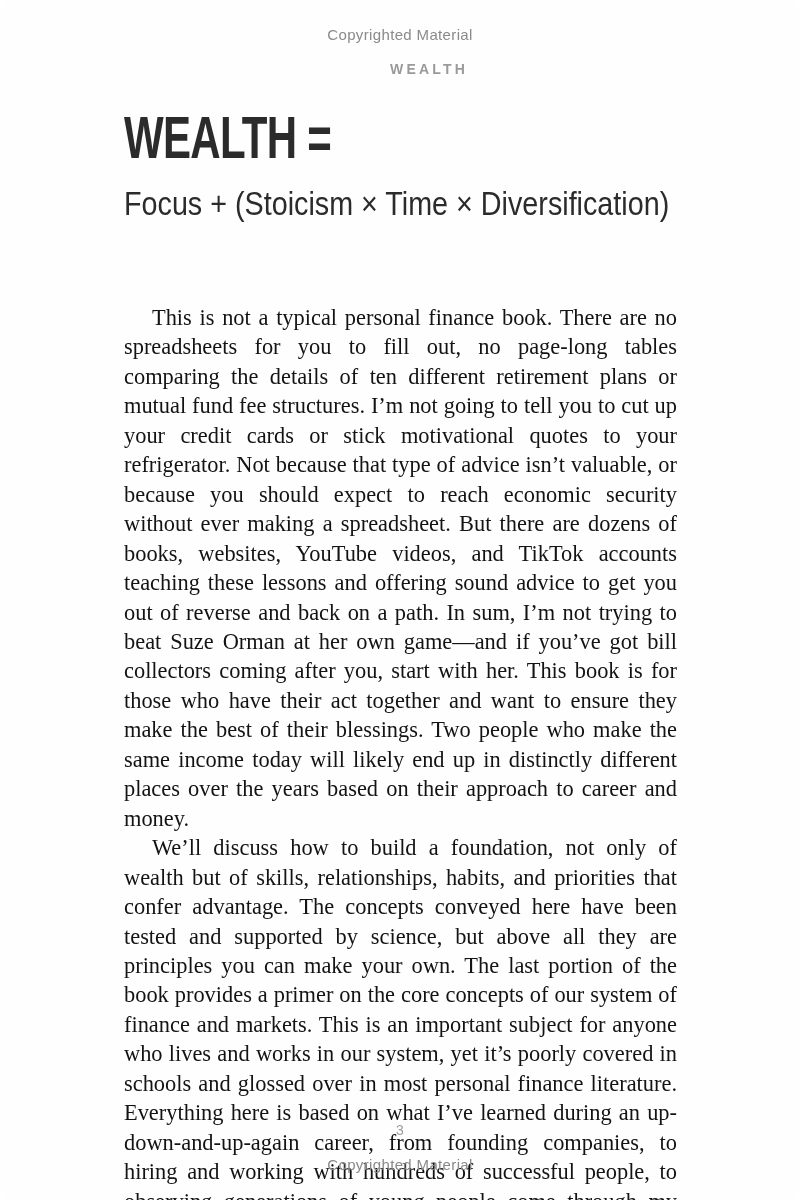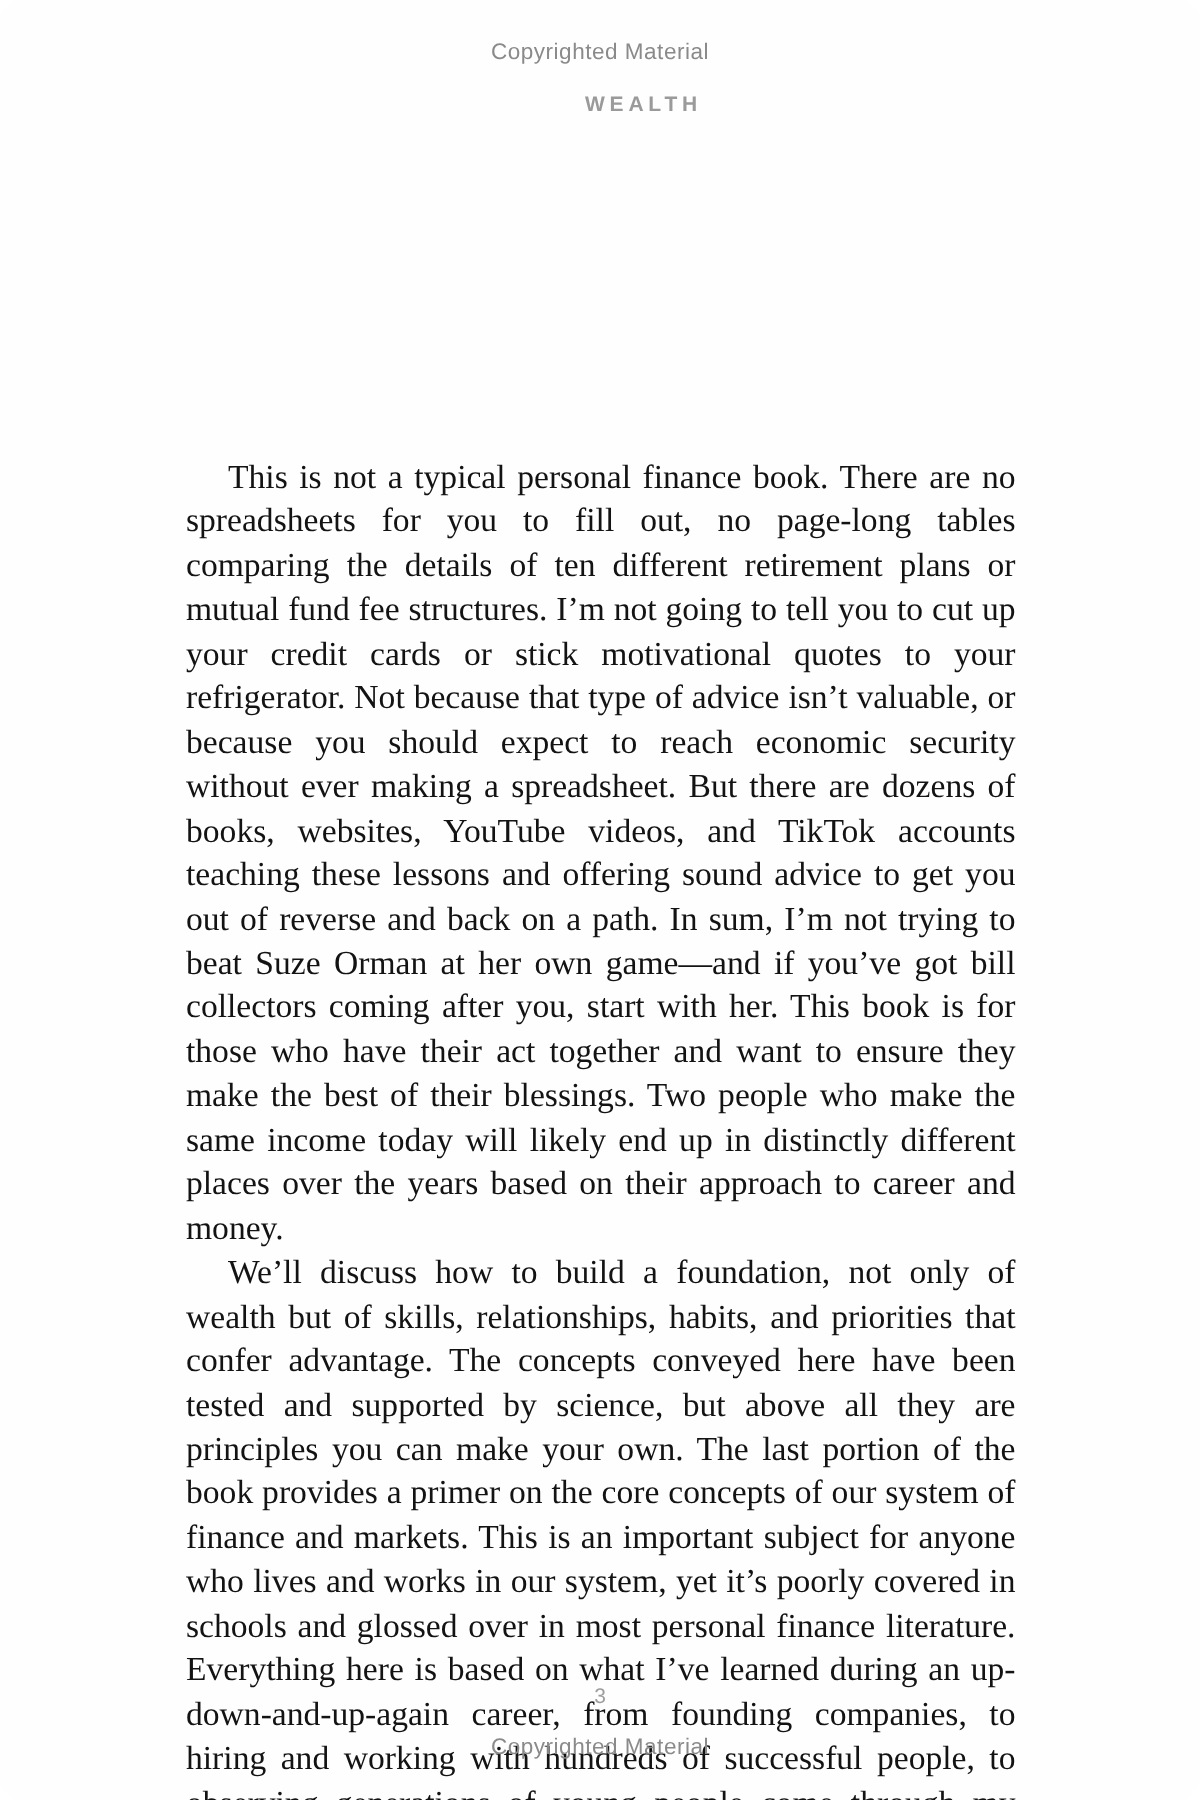--- a/index.html
+++ b/index.html
@@ -125,20 +125,24 @@
 </style>
 </head>
 <body>
 
 <div class="page">
 
   <div class="watermark-top">Copyrighted Material</div>
 
   <div class="running-head">WEALTH</div>
 
+  <div class="title-block">
+    <div class="chapter-title">WEALTH =</div>
+    <div class="chapter-subtitle">Focus + (Stoicism × Time × Diversification)</div>
+  </div>
 
   <div class="body-copy">
     <p>This is not a typical personal finance book. There are no spreadsheets for you to fill out, no page-long tables comparing the details of ten different retirement plans or mutual fund fee structures. I’m not going to tell you to cut up your credit cards or stick motivational quotes to your refrigerator. Not because that type of advice isn’t valuable, or because you should expect to reach economic security without ever making a spreadsheet. But there are dozens of books, websites, YouTube videos, and TikTok accounts teaching these lessons and offering sound advice to get you out of reverse and back on a path. In sum, I’m not trying to beat Suze Orman at her own game—and if you’ve got bill collectors coming after you, start with her. This book is for those who have their act together and want to ensure they make the best of their blessings. Two people who make the same income today will likely end up in distinctly different places over the years based on their approach to career and money.</p>
     <p class="last">We’ll discuss how to build a foundation, not only of wealth but of skills, relationships, habits, and priorities that confer advantage. The concepts conveyed here have been tested and supported by science, but above all they are principles you can make your own. The last portion of the book provides a primer on the core concepts of our system of finance and markets. This is an important subject for anyone who lives and works in our system, yet it’s poorly covered in schools and glossed over in most personal finance literature. Everything here is based on what I’ve learned during an up-down-and-up-again career, from founding companies, to hiring and working with hundreds of successful people, to observing generations of young people come through my classroom and</p>
   </div>
 
   <div class="folio">3</div>
 
   <div class="watermark-bottom">Copyrighted Material</div>
 

